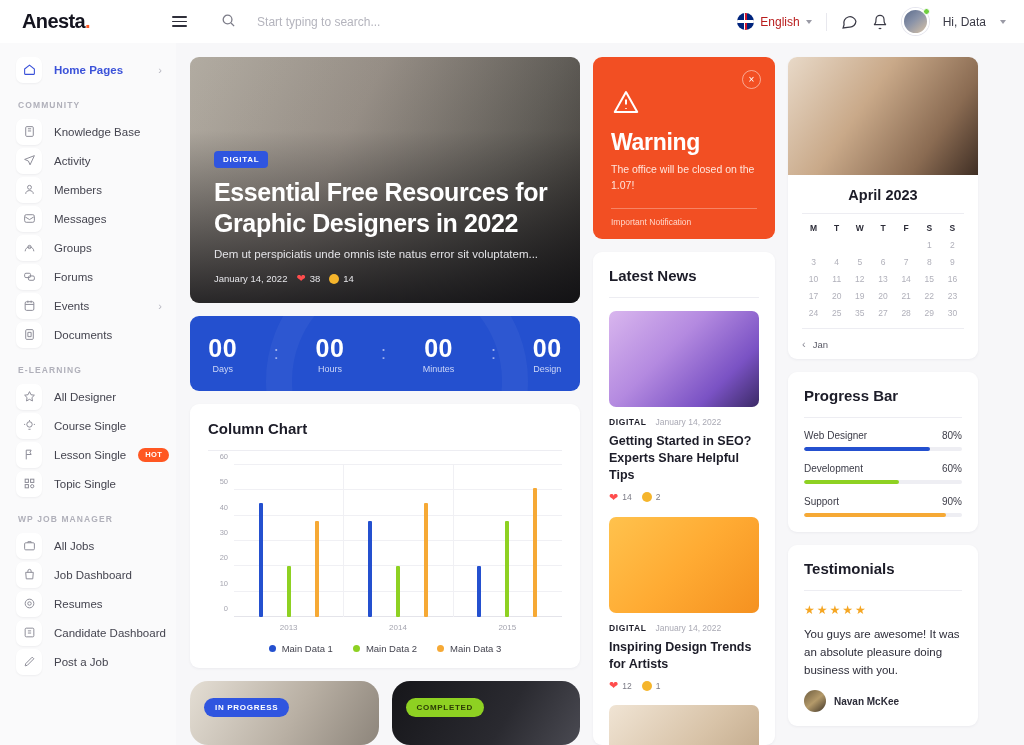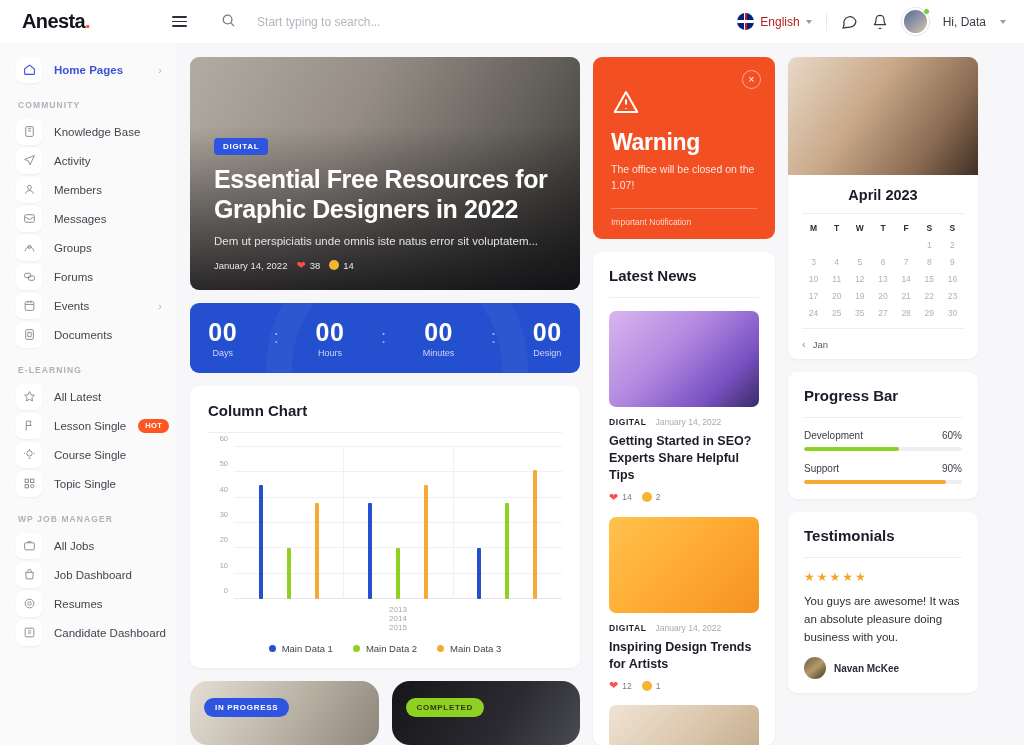--- a/index.html
+++ b/index.html
@@ -130,21 +130,21 @@
   .card-title { font-size:15px; font-weight:700; color:#1c1c28; }
   .hr { height:1px; background:#ededf2; margin:13px 0 0; }
   .plot { position:relative; height:152px; margin:14px 0 0 26px; }
   .grid-line { position:absolute; left:0; right:0; height:1px; background:#f0f0f4; }
   .grid-line.base { background:#e4e4ea; }
   .vline { position:absolute; top:0; bottom:0; width:1px; background:#f0f0f4; }
   .ytick { position:absolute; right:calc(100% + 6px); font-size:7.5px; color:#a5a5b0; transform:translateY(-50%); }
   .bars { position:absolute; inset:0; display:flex; }
   .bar-group { flex:1; display:flex; align-items:flex-end; justify-content:center; gap:24px; }
   .bar { width:4px; border-radius:1px; }
-  .xlabels { display:flex; margin-left:26px; margin-top:6px;flex-direction:column; }
+  .xlabels { display:flex; margin-left:26px; margin-top:6px; }
   .xlabels span { flex:1; text-align:center; font-size:8px; color:#a5a5b0; }
   .legend { display:flex; justify-content:center; gap:20px; margin-top:11px; }
   .lg-item { display:flex; align-items:center; gap:6px; font-size:9.5px; color:#44444f; }
   .lg-dot { width:7px; height:7px; border-radius:50%; }
   
   .mini-row { display:flex; gap:13px; }
   .mini-card {
     flex:1; height:64px; border-radius:18px; position:relative; overflow:hidden;
   }
   .mini-a { background: linear-gradient(120deg,#e4ded4 0%,#b9b0a4 55%,#8d857b 100%); }
@@ -349,39 +349,39 @@
       <span class="nav-label">Documents</span>
     </div>
 
     <div class="nav-group">E-LEARNING</div>
     <div class="nav-item">
       <span class="nav-ico">
           <svg viewBox="0 0 24 24" fill="none" stroke="#8b8b96" stroke-width="1.8">
             <path d="M12 3l2.7 5.7 6.3.9-4.5 4.4 1 6.2-5.5-3-5.5 3 1-6.2L3 9.6l6.3-.9z"></path>
           </svg>
         </span>
-      <span class="nav-label">All Latest</span>
+      <span class="nav-label">All Designer</span>
+    </div>
+    <div class="nav-item">
+      <span class="nav-ico">
+          <svg viewBox="0 0 24 24" fill="none" stroke="#8b8b96" stroke-width="1.8">
+            <circle cx="12" cy="10" r="5"></circle>
+            <path d="M10 19h4M12 2v2M4 10H2M22 10h-2"></path>
+          </svg>
+        </span>
+      <span class="nav-label">Course Single</span>
     </div>
     <div class="nav-item">
       <span class="nav-ico">
           <svg viewBox="0 0 24 24" fill="none" stroke="#8b8b96" stroke-width="1.8">
             <path d="M6 21V4M6 4h9l-2 4 2 4H6"></path>
           </svg>
         </span>
       <span class="nav-label">Lesson Single</span>
       <span class="hot-badge">HOT</span>
-    </div>
-    <div class="nav-item">
-      <span class="nav-ico">
-          <svg viewBox="0 0 24 24" fill="none" stroke="#8b8b96" stroke-width="1.8">
-            <circle cx="12" cy="10" r="5"></circle>
-            <path d="M10 19h4M12 2v2M4 10H2M22 10h-2"></path>
-          </svg>
-        </span>
-      <span class="nav-label">Course Single</span>
     </div>
     <div class="nav-item">
       <span class="nav-ico">
           <svg viewBox="0 0 24 24" fill="none" stroke="#8b8b96" stroke-width="1.8">
             <rect x="4" y="4" width="6" height="6"></rect>
             <rect x="14" y="4" width="6" height="6"></rect>
             <rect x="4" y="14" width="6" height="6"></rect>
             <circle cx="17" cy="17" r="3"></circle>
           </svg>
         </span>
@@ -417,20 +417,28 @@
       <span class="nav-label">Resumes</span>
     </div>
     <div class="nav-item">
       <span class="nav-ico">
           <svg viewBox="0 0 24 24" fill="none" stroke="#8b8b96" stroke-width="1.8">
             <rect x="4" y="4" width="16" height="16" rx="2"></rect>
             <path d="M9 9h6M9 13h6"></path>
           </svg>
         </span>
       <span class="nav-label">Candidate Dashboard</span>
+    </div>
+    <div class="nav-item">
+      <span class="nav-ico">
+          <svg viewBox="0 0 24 24" fill="none" stroke="#8b8b96" stroke-width="1.8">
+            <path d="M4 20l4-1L20 7l-3-3L5 16z"></path>
+          </svg>
+        </span>
+      <span class="nav-label">Post a Job</span>
     </div>
   </div>
 
   <div class="main">
 
     <div class="col-left">
       <div class="hero">
         <div class="hero-body">
           <span class="tag-blue">DIGITAL</span>
           <div class="hero-title">Essential Free Resources for Graphic Designers in 2022</div>
@@ -658,20 +666,29 @@
             <span>Jan</span>
           </div>
         </div>
       </div>
 
       <div class="card prog-card">
         <div class="card-title">Progress Bar</div>
         <div class="hr"></div>
         <div class="prog-row">
           <div class="prog-head">
+            <span>Web Designer</span>
+            <span>80%</span>
+          </div>
+          <div class="prog-track">
+              <div class="prog-fill" id="pf0" style="width: 80%; background: rgb(36, 80, 207);"></div>
+            </div>
+        </div>
+        <div class="prog-row">
+          <div class="prog-head">
             <span>Development</span>
             <span>60%</span>
           </div>
           <div class="prog-track">
               <div class="prog-fill" id="pf1" style="width: 60%; background: rgb(142, 209, 34);"></div>
             </div>
         </div>
         <div class="prog-row">
           <div class="prog-head">
             <span>Support</span>

